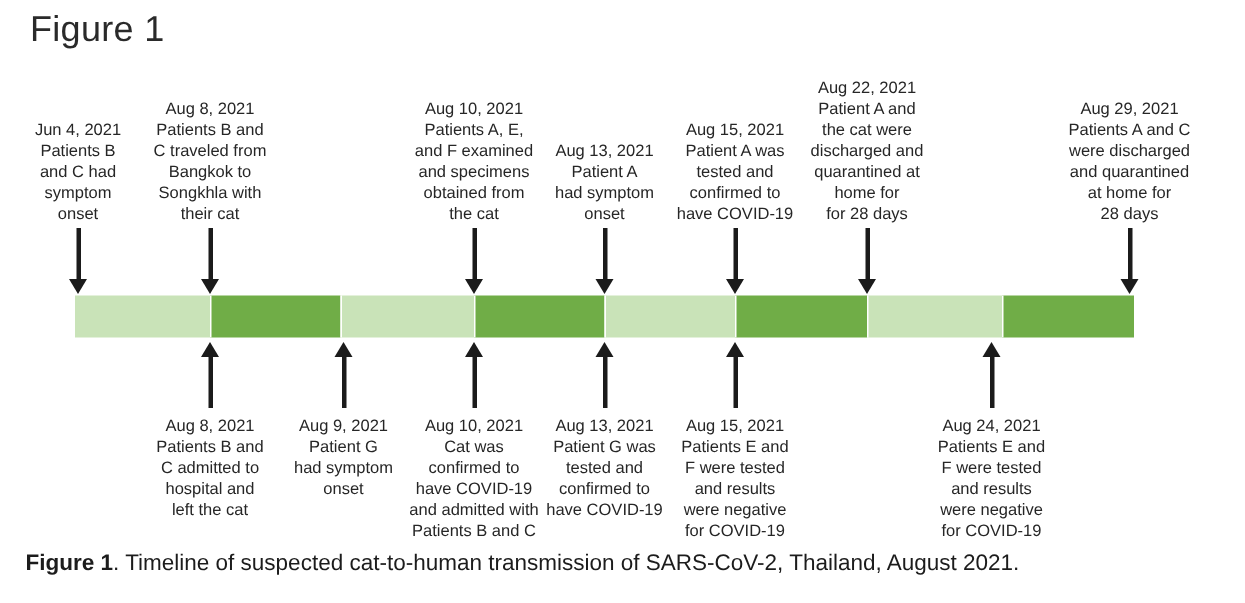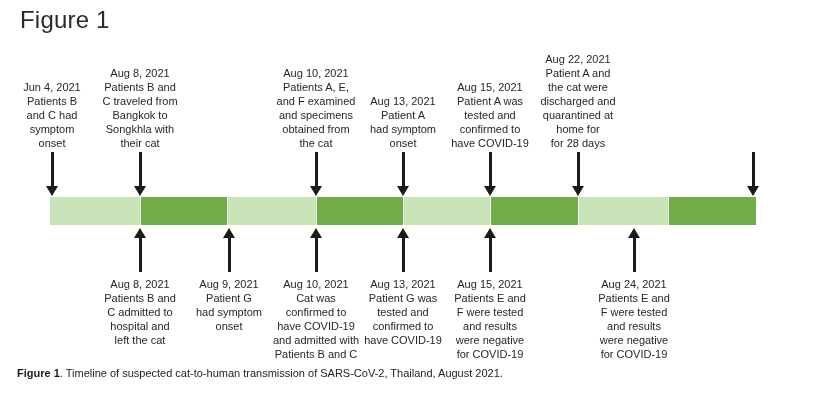--- a/index.html
+++ b/index.html
@@ -80,21 +80,21 @@
   .arrow .head-up {
     width: 0; height: 0;
     border-left: 6px solid transparent;
     border-right: 6px solid transparent;
     border-bottom: 10px solid var(--arrow-color, #1b1b1b);
   }
   .caption {
     position: absolute;
     left: 17px;
     top: 367px;
-    font-size: 11px;
+    font-size: 15px;
     color: #1c1c1c;
   }
   .caption b { font-weight: bold; }
 </style>
 </head>
 <body>
 
 <div class="figure-title">Figure 1</div>
 
 <div class="timeline-bar">
@@ -173,20 +173,26 @@
 discharged and
 quarantined at
 home for
 for 28 days</div>
     <div class="arrow">
       <div class="stem"></div>
       <div class="head-down"></div>
     </div>
   </div>
 <div class="annotation above" style="left: 697px;">
+    <div class="event-label">Aug 29, 2021
+Patients A and C
+were discharged
+and quarantined
+at home for
+28 days</div>
     <div class="arrow">
       <div class="stem"></div>
       <div class="head-down"></div>
     </div>
   </div>
 <div class="annotation below" style="left: 84px;">
     <div class="arrow">
       <div class="head-up"></div>
       <div class="stem"></div>
     </div>
@@ -234,21 +240,21 @@
       <div class="head-up"></div>
       <div class="stem"></div>
     </div>
     <div class="event-label">Aug 15, 2021
 Patients E and
 F were tested
 and results
 were negative
 for COVID-19</div>
   </div>
-<div class="annotation below" style="left: 578px; justify-content: center;">
+<div class="annotation below" style="left: 605px; justify-content: center;">
     <div class="arrow">
       <div class="head-up"></div>
       <div class="stem"></div>
     </div>
     <div class="event-label">Aug 24, 2021
 Patients E and
 F were tested
 and results
 were negative
 for COVID-19</div>

